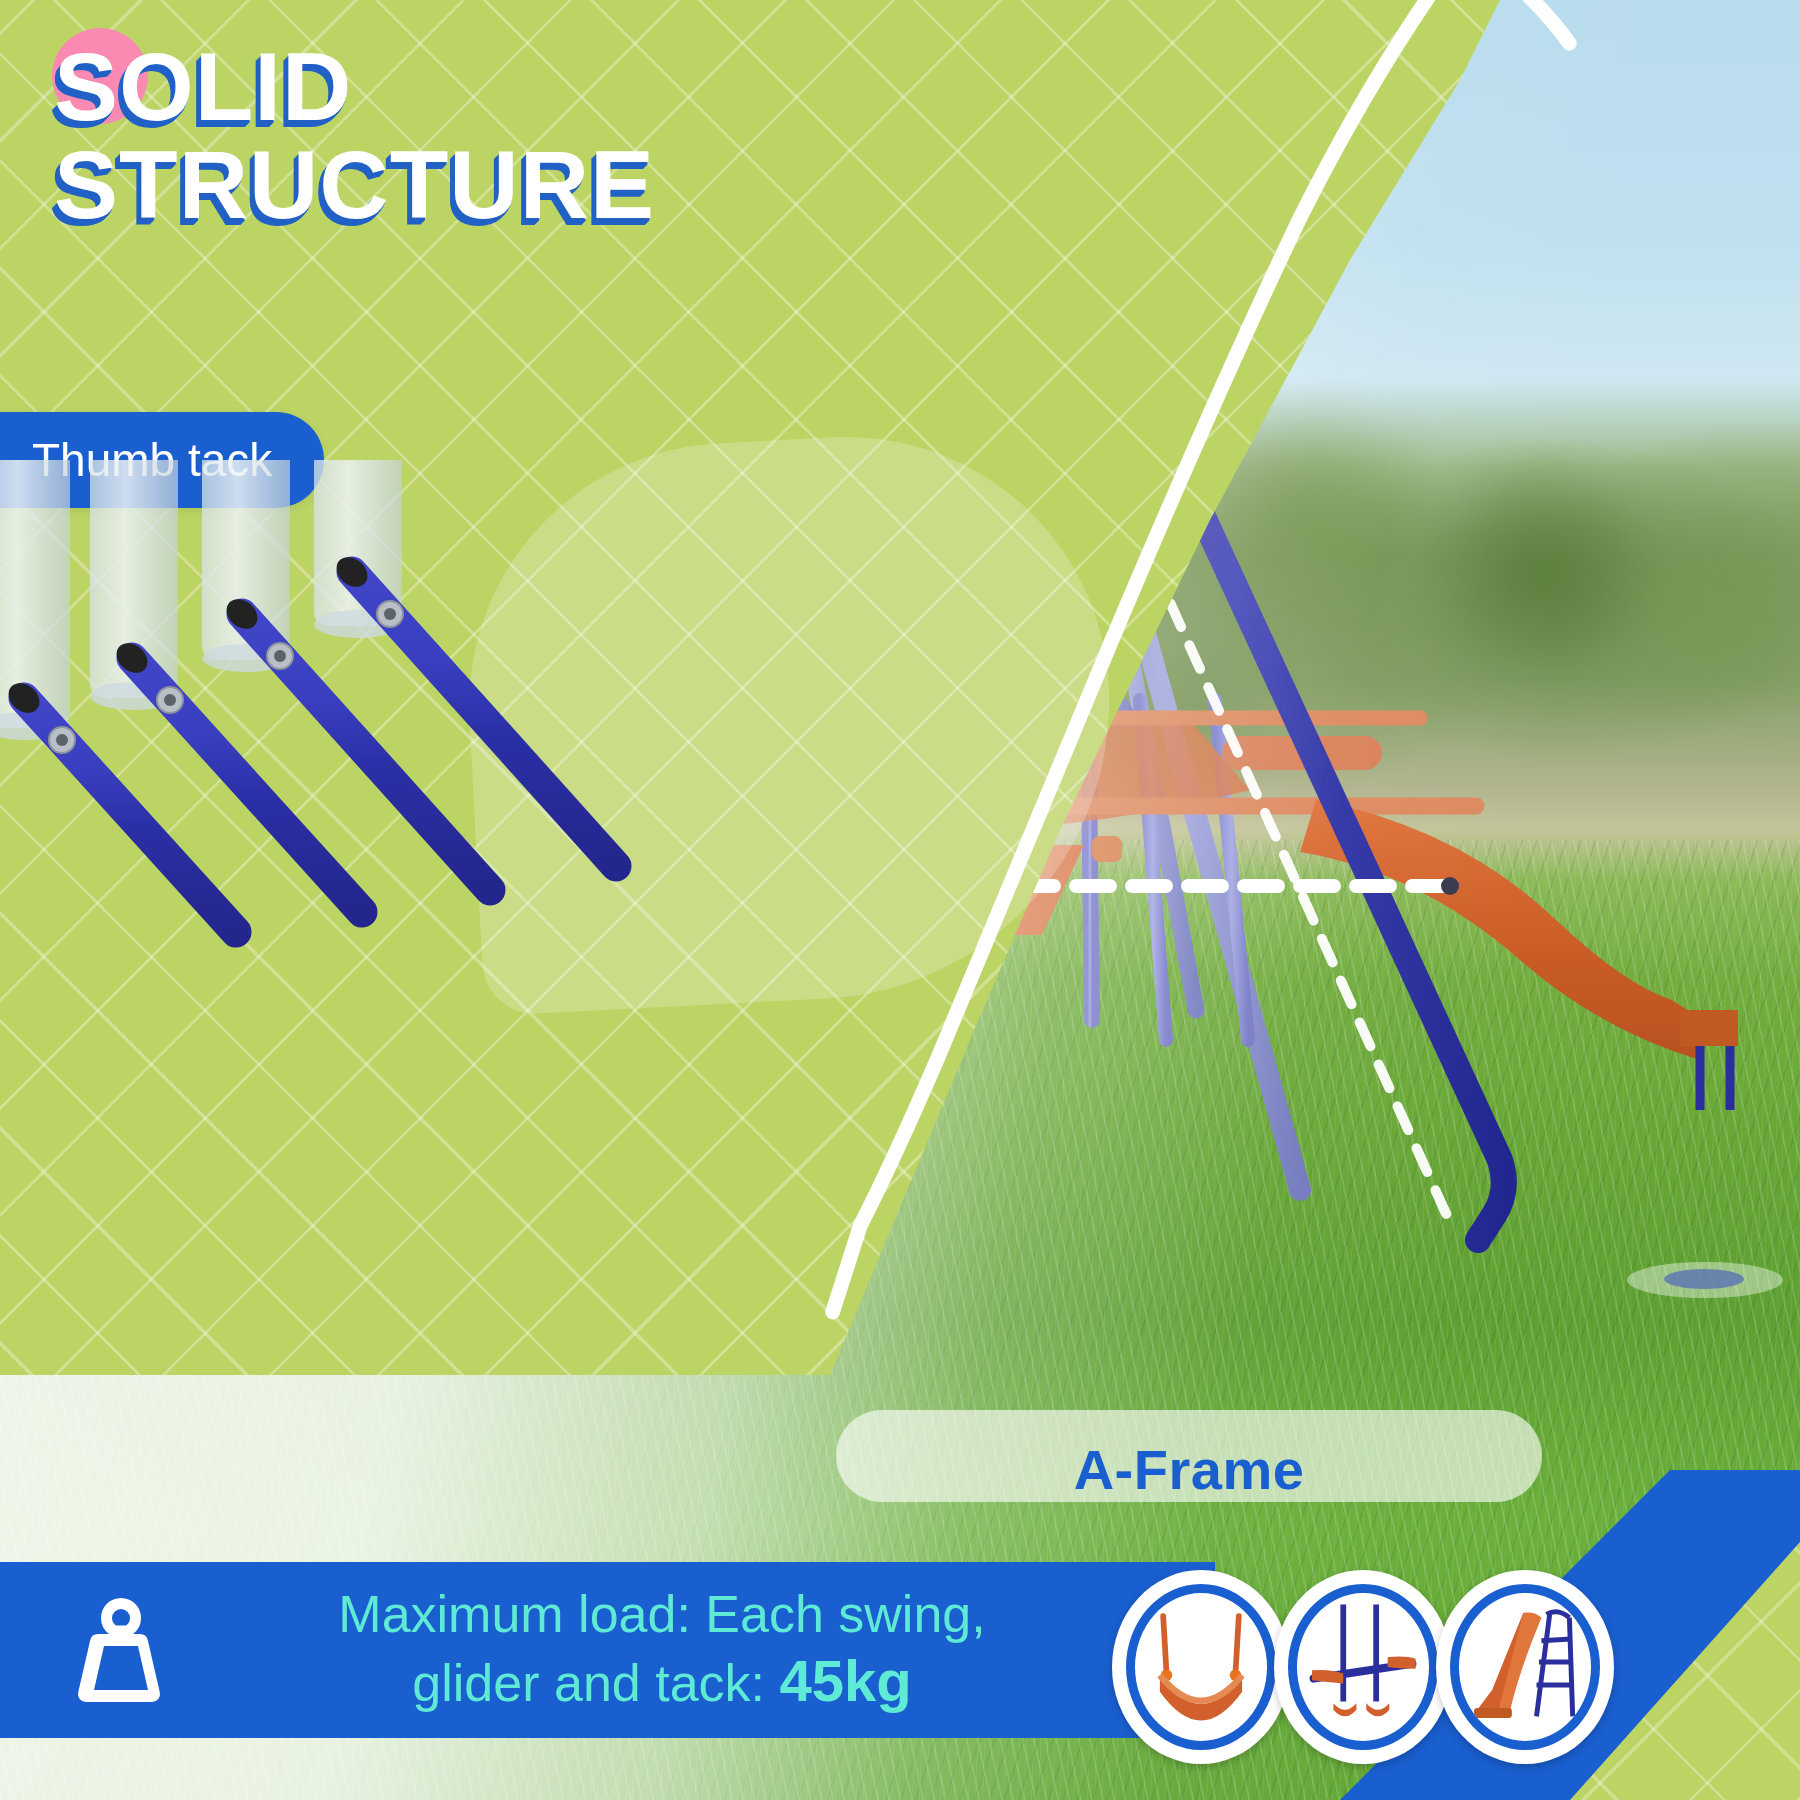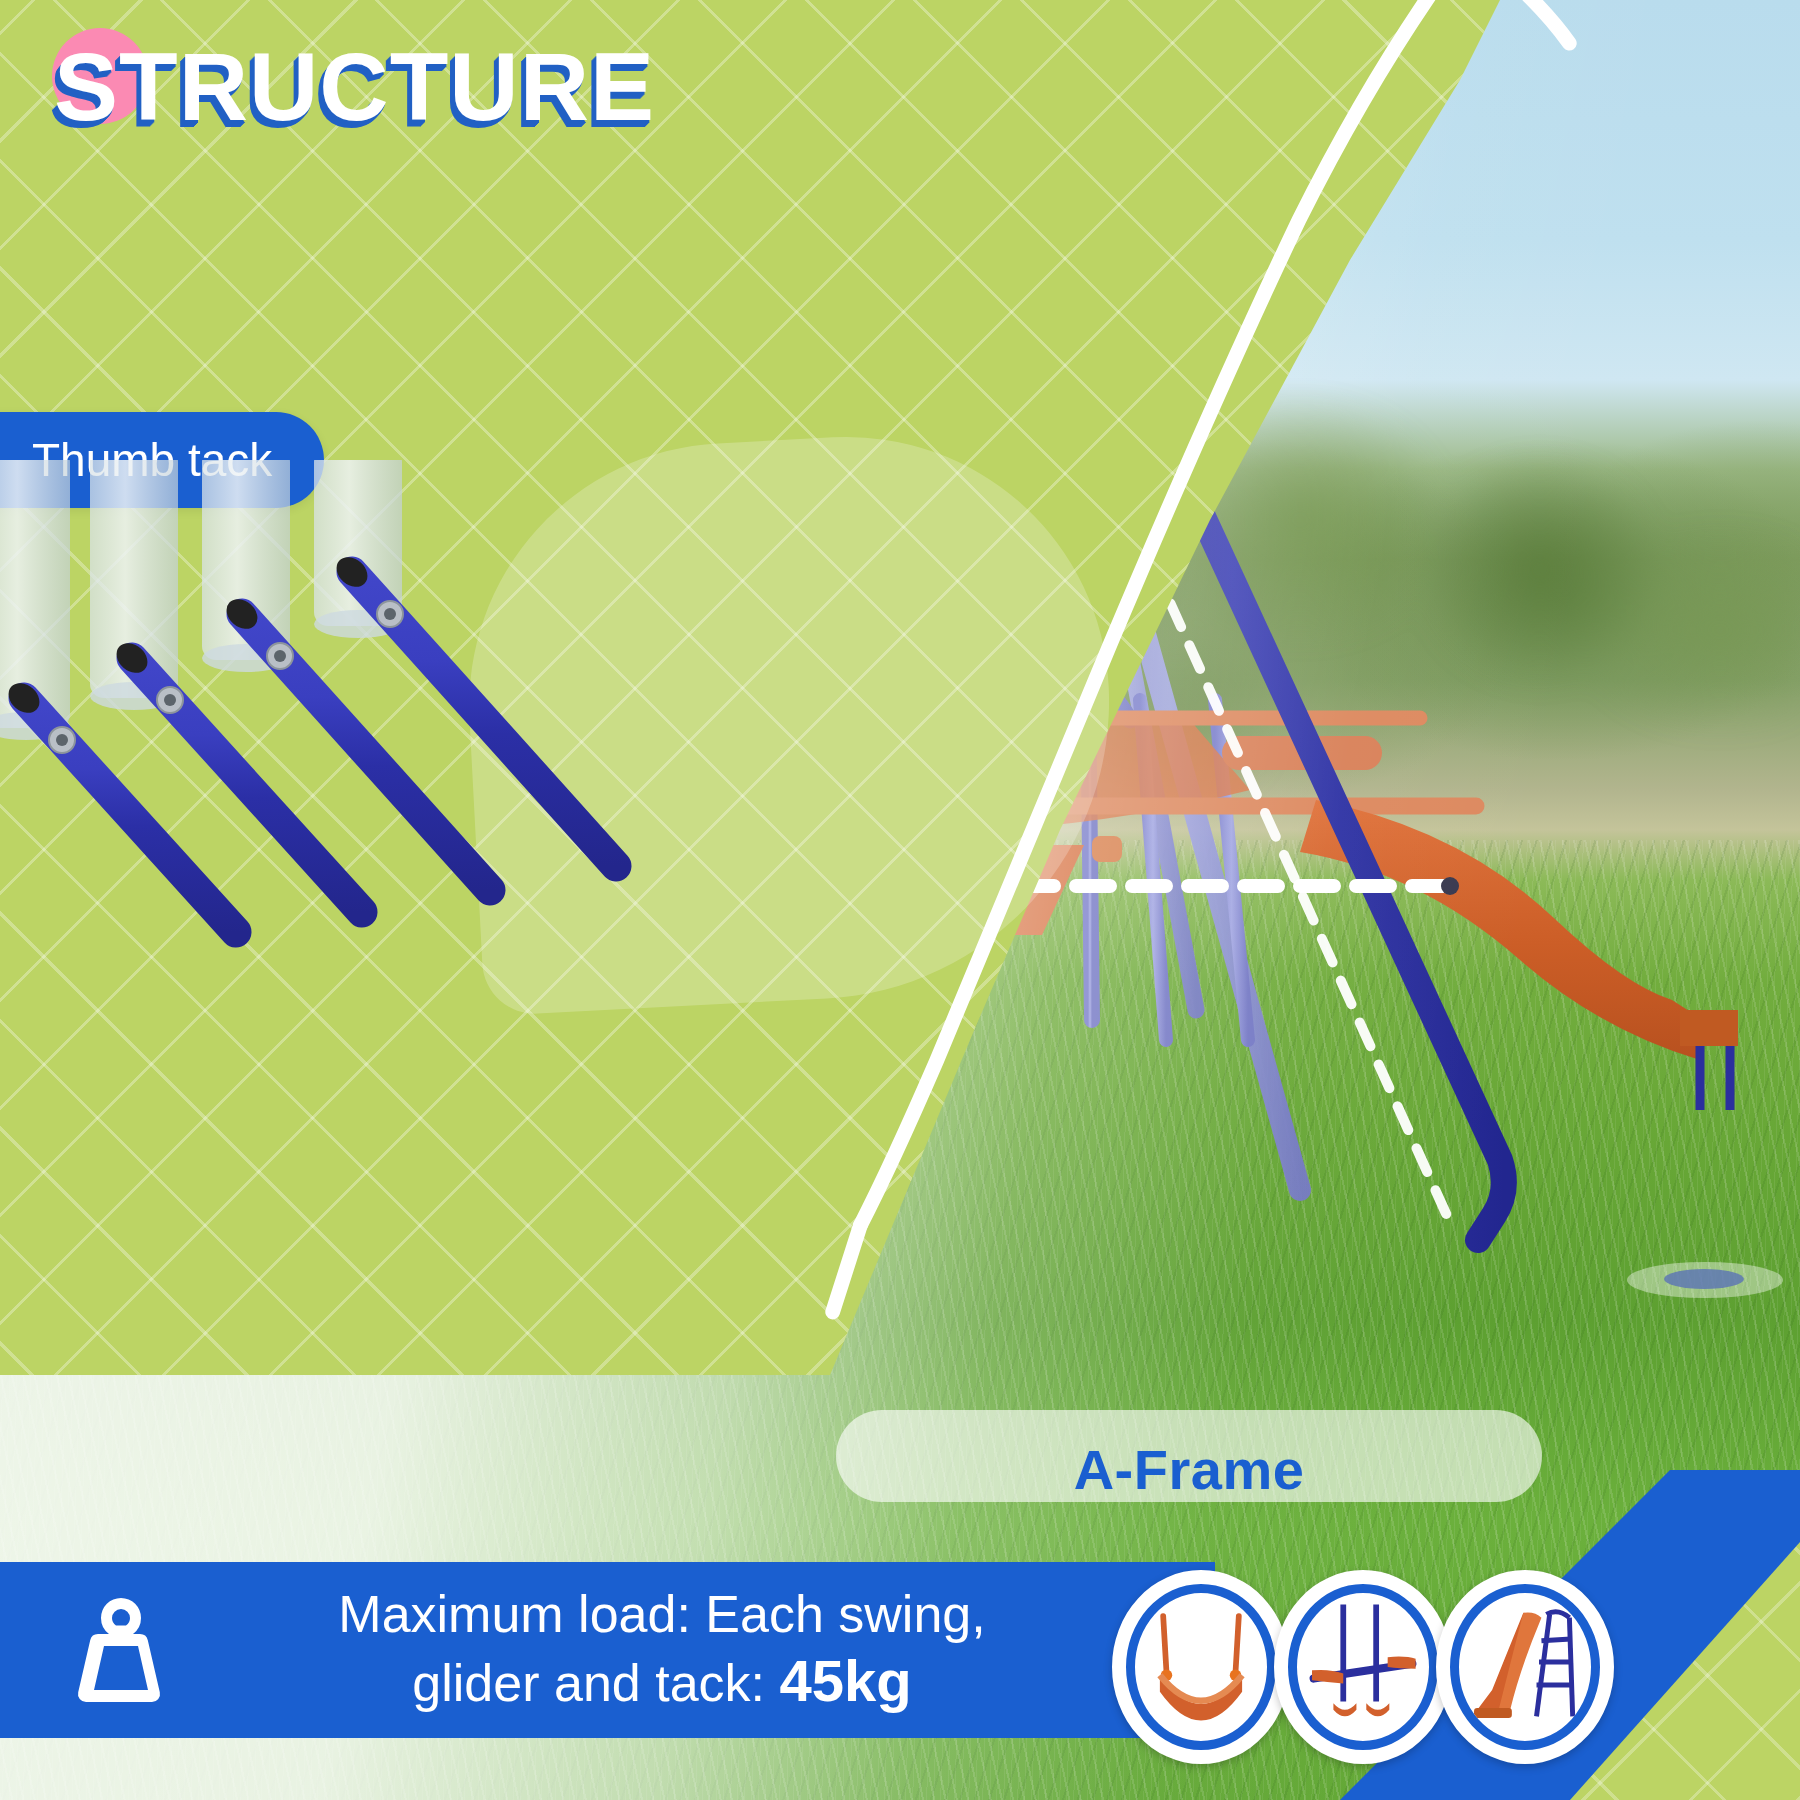--- a/index.html
+++ b/index.html
@@ -139,21 +139,21 @@
 
   
   .banner {
     position: absolute; left: 0; top: 1562px;
     width: 1215px; height: 176px;
     background: #1a5fd0;
     display: flex; align-items: center;
   }
   .weight-icon { margin-left: 62px; width: 118px; height: 124px; flex: 0 0 auto; }
   .banner-text {
-    margin-left: 42px; color: #ffffff;
+    margin-left: 42px; color: #5eead4;
     font-size: 52px; line-height: 1.22; text-align: center;
     width: 880px;
   }
   .banner-text b { font-weight: 700; font-size: 58px; margin-top: 9px; }
 
   
   .corner-blue {
     position: absolute; right: 0; bottom: 0; width: 460px; height: 330px;
     background: #1a5fd0;
     clip-path: polygon(0 330px, 330px 0, 460px 0, 460px 330px);
@@ -285,20 +285,21 @@
   <div class="green-blob"></div>
 
   <svg class="white-edge" viewBox="0 0 1800 1800">
     <path d="M1612 -20 Q 1508 120 1418 300 Q 1318 510 1200 790 Q 1100 1030 1000 1270 Q 948 1390 912 1460" fill="none" stroke="#ffffff" stroke-width="17" stroke-linecap="round"></path>
     <path d="M912 1460 L 880 1560" fill="none" stroke="#ffffff" stroke-width="17" stroke-linecap="round"></path>
     <path d="M1612 -20 Q 1690 40 1730 96" fill="none" stroke="#ffffff" stroke-width="17" stroke-linecap="round"></path>
   </svg>
 
   <div class="pink-dot"></div>
   <div class="title">
+    <span class="l1">SOLID</span>
     <span class="l2">STRUCTURE</span>
   </div>
 
   <div class="tack-pill">
     <span>Thumb tack</span>
   </div>
 
   <svg class="pins" viewBox="0 0 780 520">
     <defs>
       <linearGradient id="tubeG" x1="0" y1="0" x2="0" y2="1">

